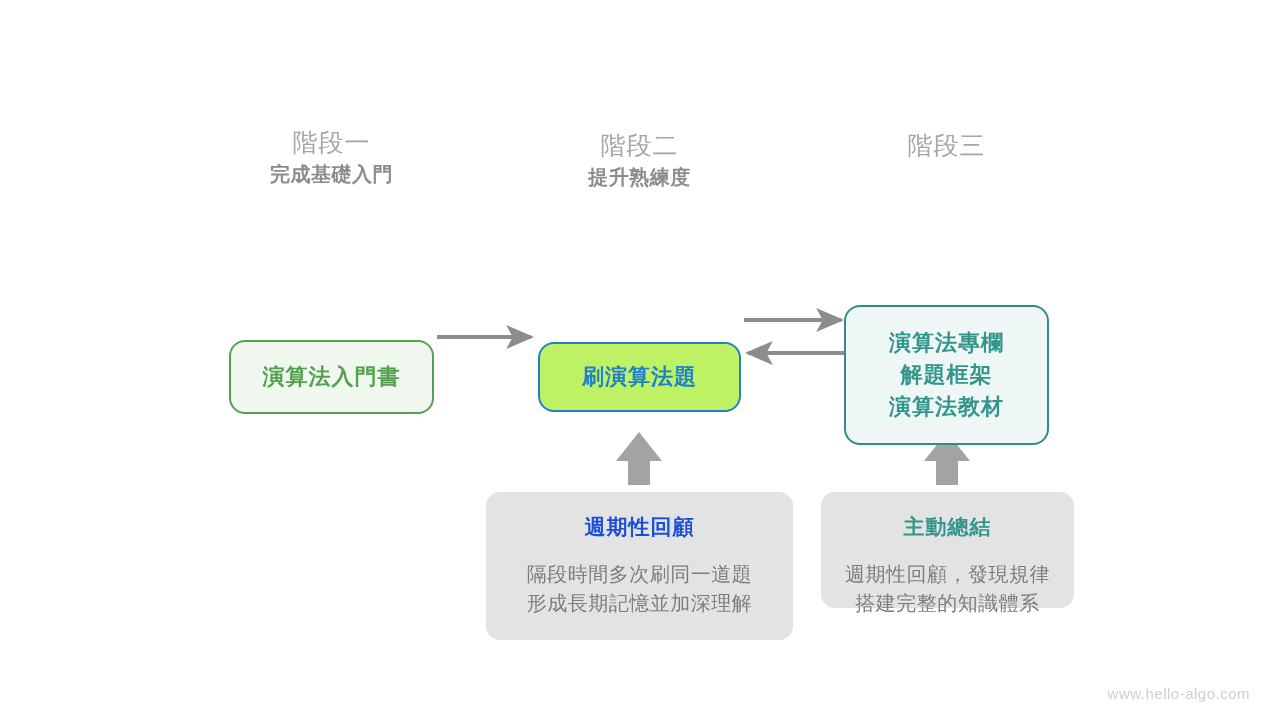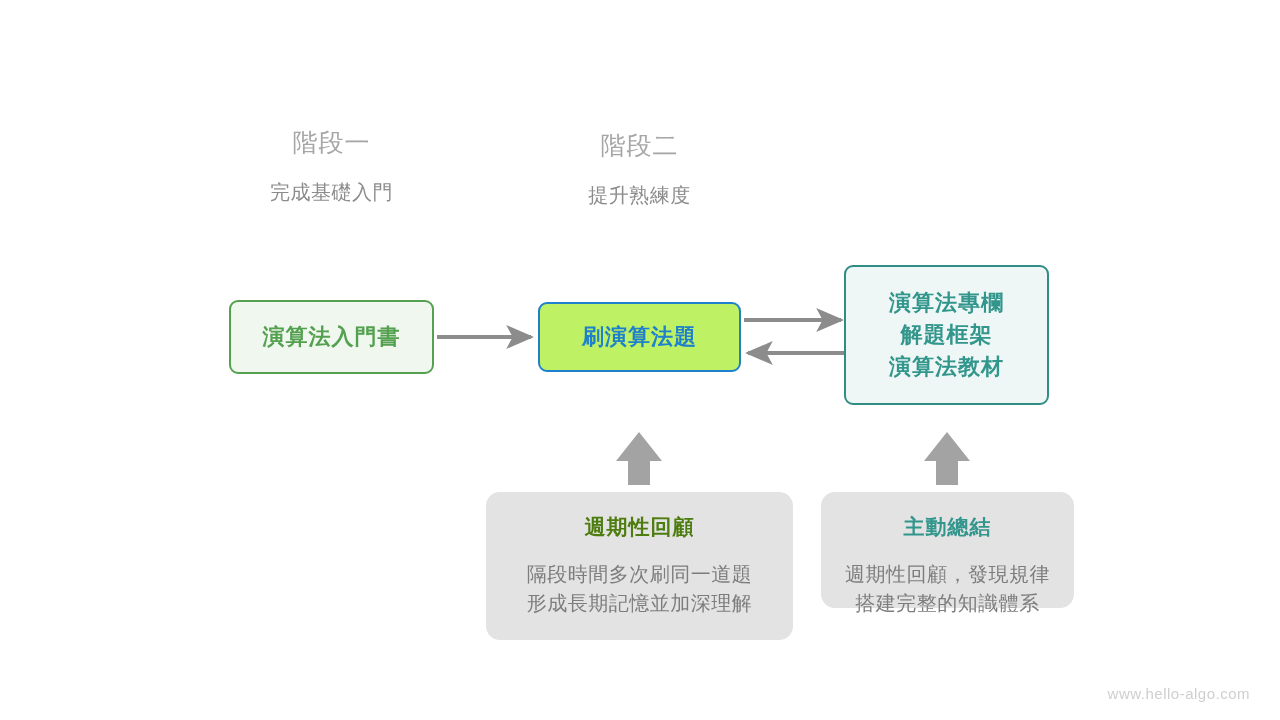--- a/index.html
+++ b/index.html
@@ -25,37 +25,38 @@
   .stage-cap .stage-title {
     font-size: 25px;
     color: #a6a6a6;
     font-weight: 400;
     line-height: 1.15;
     letter-spacing: 1px;
   }
   .stage-cap .stage-sub {
     font-size: 20px;
     color: #8c8c8c;
-    font-weight: 400;
+    font-weight: 700;
     line-height: 1.15;
     letter-spacing: 0.5px;
-    margin-top: 24px;
+    margin-top: 6px;
   }
 
   .node {
     position: absolute;
     box-sizing: border-box;
-    border-radius: 9px;
+    border-radius: 16px;
     display: flex;
     flex-direction: column;
     align-items: center;
     justify-content: center;
     text-align: left;
     font-weight: 700;
     letter-spacing: 1px;
+    margin-top: 40px;
   }
   .node .line { line-height: 1.45; white-space: nowrap; }
 
   #node-book {
     left: 229px; top: 300px; width: 205px; height: 74px;
     background: #f0f7ef;
     border: 2px solid #55a151;
     color: #53a04f;
     font-size: 22px;
   }
@@ -93,21 +94,21 @@
   }
   #card-review { left: 486px; top: 492px; width: 307px; height: 148px; }
   #card-summary { left: 821px; top: 492px; width: 253px; height: 116px; }
 
   .card-title {
     font-size: 21px;
     font-weight: 700;
     letter-spacing: 1px;
     line-height: 1.2;
   }
-  #card-review .card-title { color: #4d7c0f; }
+  #card-review .card-title { color: #1d4ed8; }
   #card-summary .card-title { color: #33968d; }
   .card-body {
     margin-top: 21px;
     font-size: 20px;
     color: #7d7d7d;
     line-height: 1.45;
     text-align: center;
     font-weight: 400;
     letter-spacing: 0.5px;
   }
@@ -130,20 +131,21 @@
   <div class="stage-title">階段一</div>
   <div class="stage-sub">完成基礎入門</div>
 </div>
 
 <div class="stage-cap" style="left:537px; top:131px; width:205px;">
   <div class="stage-title">階段二</div>
   <div class="stage-sub">提升熟練度</div>
 </div>
 
 <div class="stage-cap" style="left:844px; top:131px; width:205px;">
+  <div class="stage-title">階段三</div>
 </div>
 
 <svg class="arrow-svg" viewBox="0 0 1280 720" xmlns="http://www.w3.org/2000/svg">
   <defs>
     <marker id="arrowhead-r" markerWidth="7" markerHeight="6" refX="6.2" refY="3" orient="auto" markerUnits="strokeWidth">
       <path d="M0,0 L7,3 L0,6 L1.6,3 Z" fill="#8c8c8c"></path>
     </marker>
   </defs>
 
   <line x1="437" y1="337" x2="531" y2="337" stroke="#8c8c8c" stroke-width="4" marker-end="url(#arrowhead-r)"></line>

